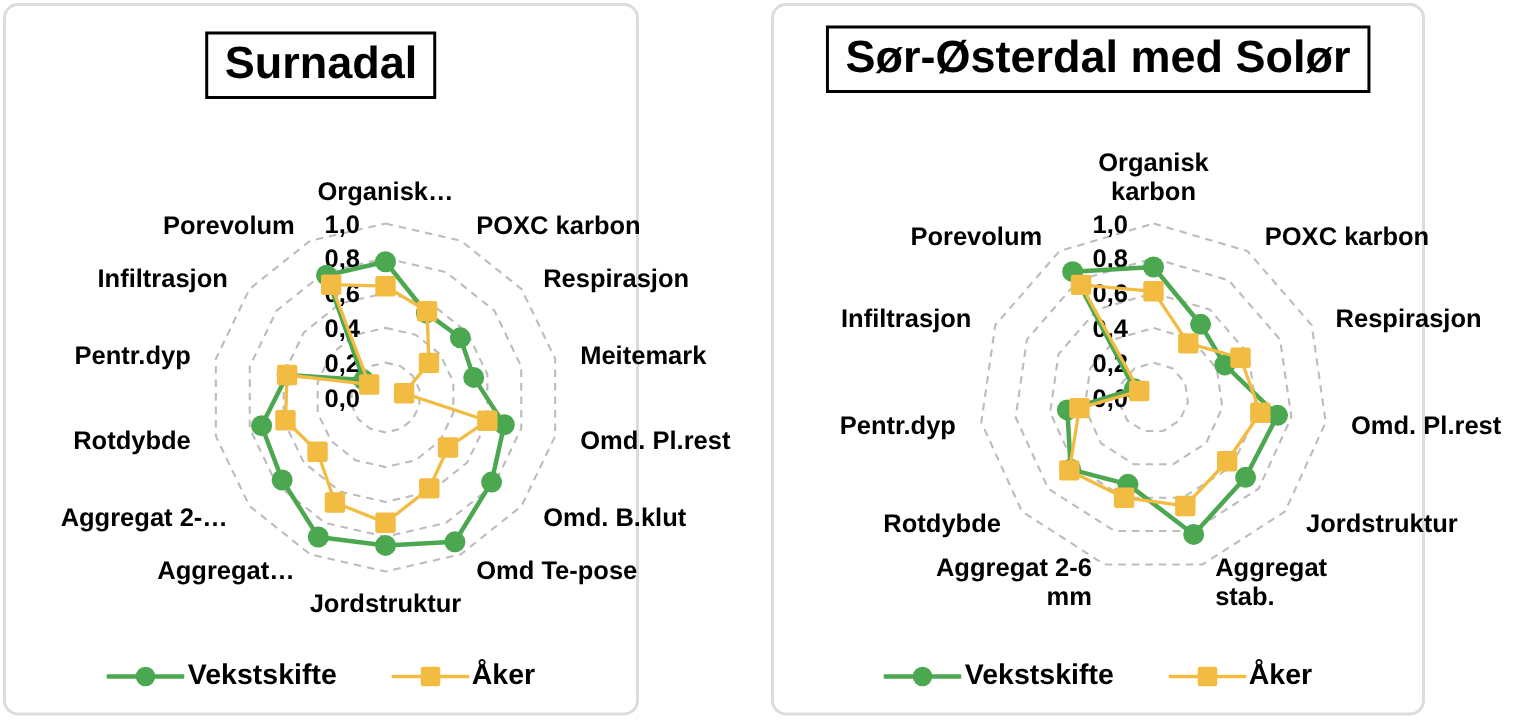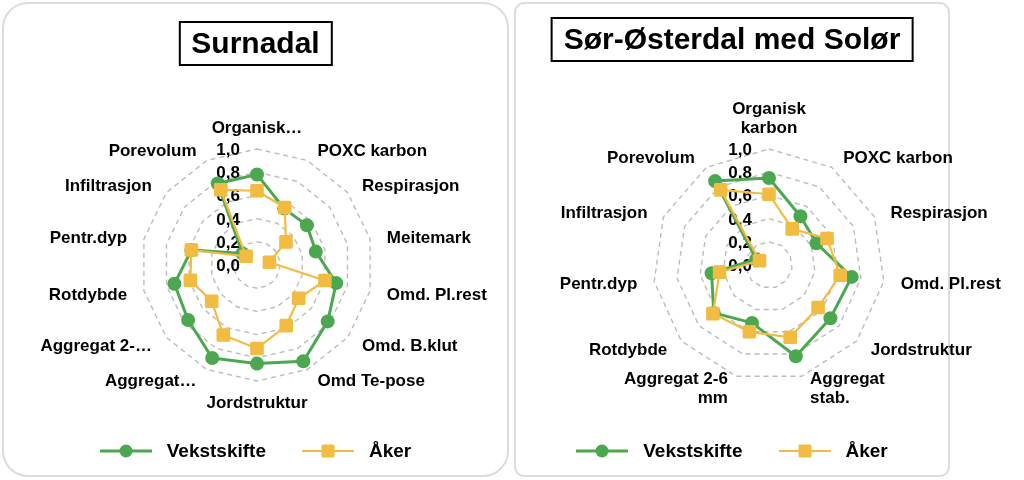--- a/index.html
+++ b/index.html
@@ -4,38 +4,38 @@
 <style>
   html,body{margin:0;padding:0;}
   body{
     width:1024px;height:480px;position:relative;background:#ffffff;
     font-family:"Liberation Sans",sans-serif;overflow:hidden;
   }
   .panel{
     position:absolute;top:2px;height:475px;background:#fff;
     border:2px solid #dcdcdc;border-radius:10px;box-sizing:border-box;
   }
-  #panel0{left:2px;width:507px;border-radius:26px;}
+  #panel0{left:2px;width:424px;}
   #panel1{left:514px;width:436px;}
   .title-box{
     position:absolute;left:50%;transform:translateX(-50%);
     border:2px solid #000;background:#fff;padding:0 11px 2px 11px;
     font-size:30px;font-weight:700;color:#000;white-space:nowrap;line-height:1.3;
   }
   #panel0 .title-box{top:17px;}
   #panel1 .title-box{top:13px;}
   svg.radar{position:absolute;left:0;top:0;}
   .ring{fill:none;stroke:#bcbcbc;stroke-width:1.4;stroke-dasharray:5 4;}
   .tick{font-size:17px;font-weight:700;fill:#000;}
   .cat{font-size:17px;font-weight:600;fill:#000;}
   .legend{
     position:absolute;bottom:13px;left:0;right:0;
     display:flex;justify-content:center;align-items:center;gap:36px;
   }
-  .legend-item{display:flex;align-items:center;gap:15px;font-size:19px;font-weight:600;color:#000;}
+  .legend-item{display:flex;align-items:center;gap:2px;font-size:19px;font-weight:600;color:#000;}
 </style>
 </head>
 <body>
 
 <div>
 
   <section class="panel" id="panel0">
     <div class="title-box">
       <span>Surnadal</span>
     </div>

